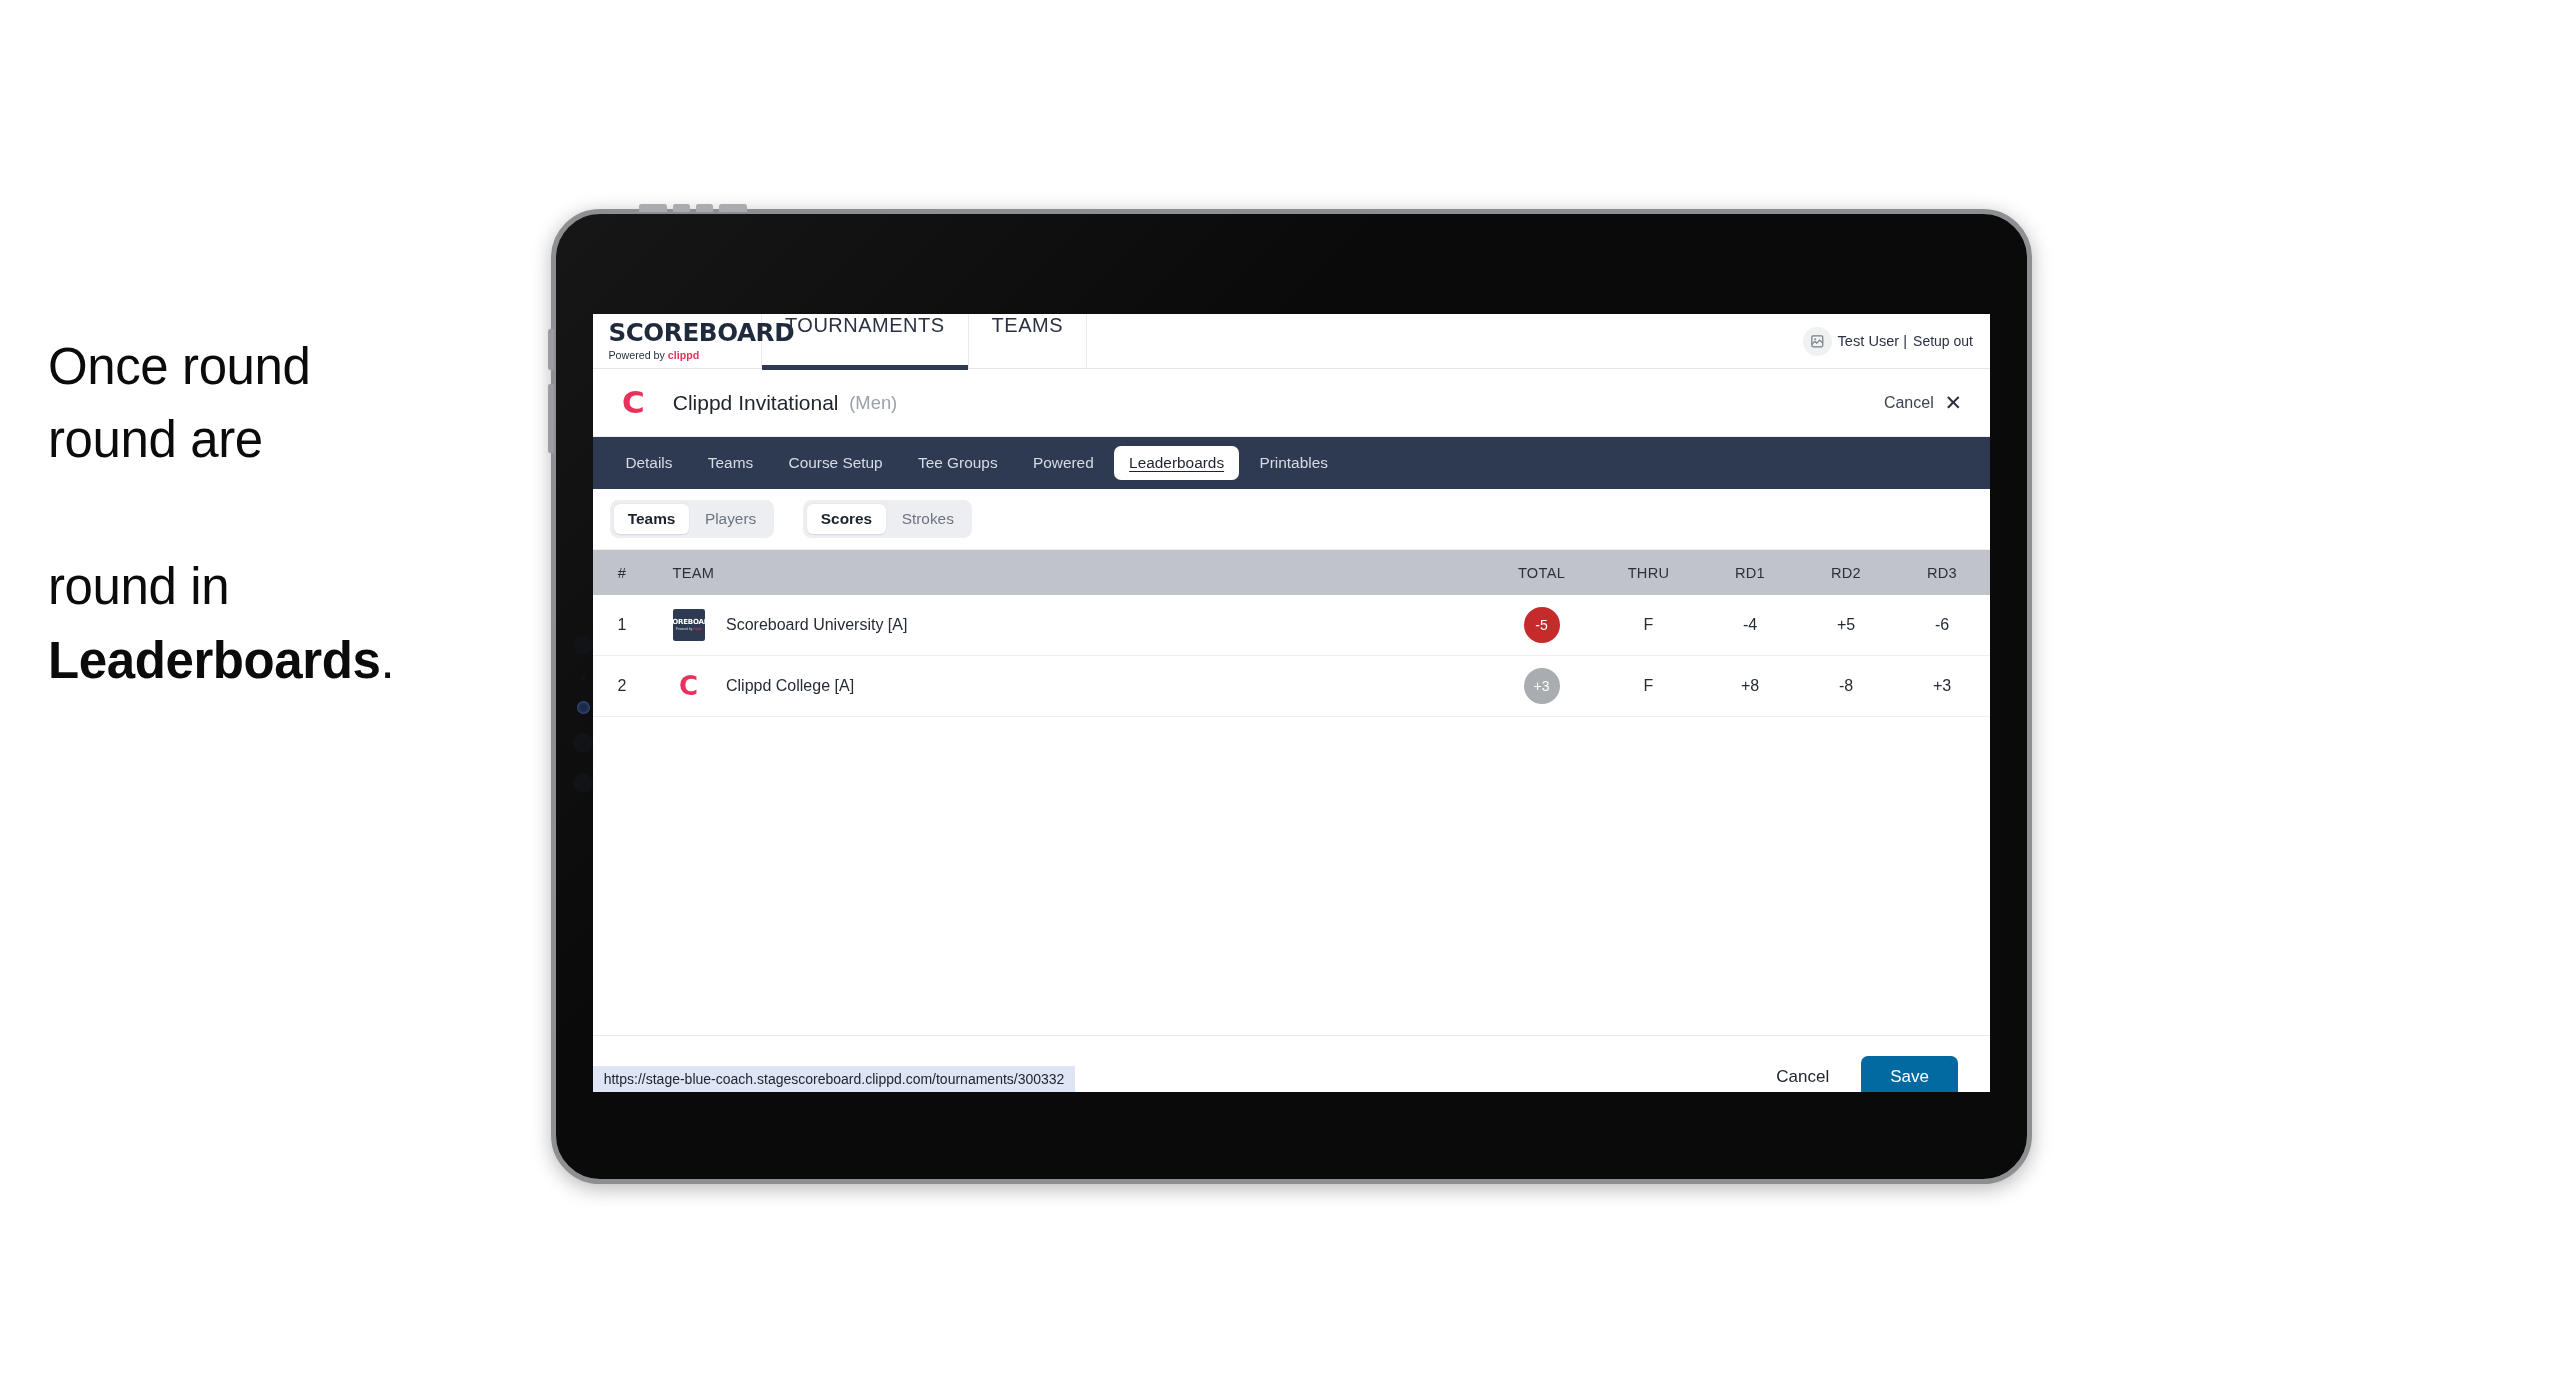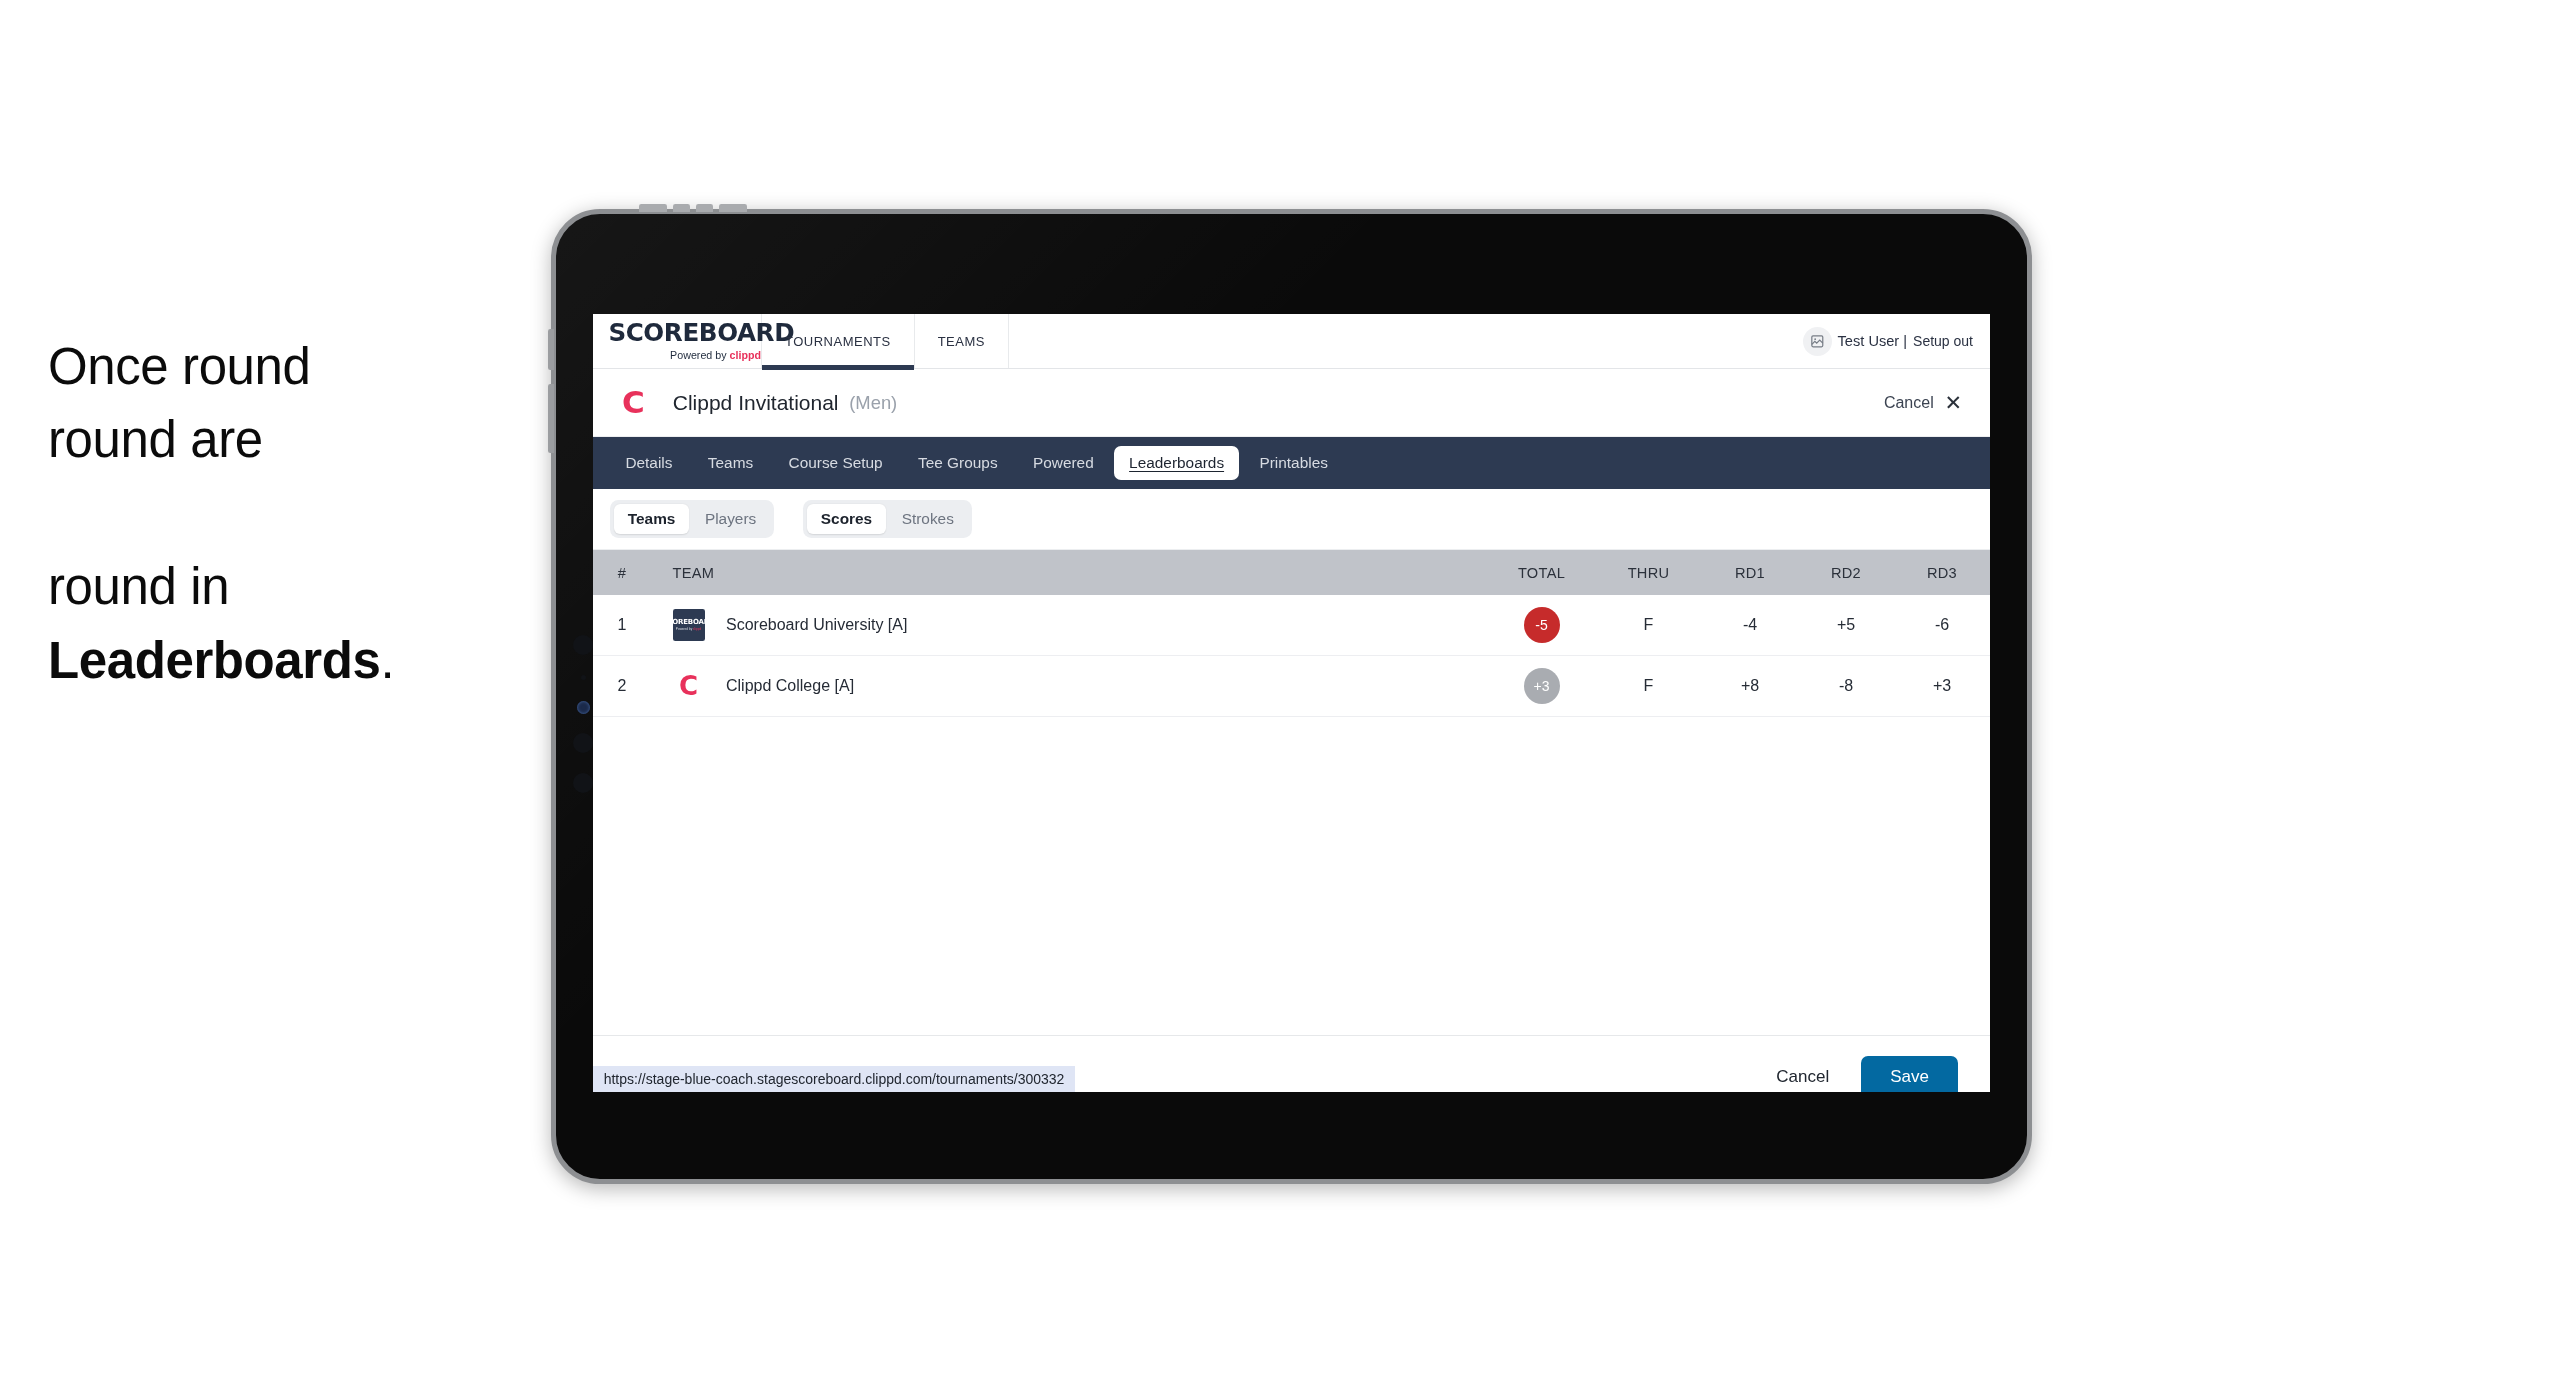--- a/index.html
+++ b/index.html
@@ -120,30 +120,28 @@
     font-size: 24.6px;
     letter-spacing: -0.4px;
     color: #1f2a3c;
     line-height: 1;
   }
   .brand-sub {
     font-size: 10.7px;
     color: #1f2a3c;
     margin-top: 3.8px;
     line-height: 1;
-    text-align: right;
   }
   .brand-sub .pink { color: #e8315b; font-weight: 700; }
 
   .topnav { display: flex; align-items: stretch; }
   .topnav-item {
     display: flex;
-    align-items: center;
     padding: 0 23px;
-    font-size: 13px;
+    font-size: 20px;
     letter-spacing: 0.5px;
     color: #2a3142;
     border-right: 0.8px solid #e8eaec;
     box-sizing: border-box;
     position: relative;
   }
   .topnav-item.active::after {
     content: "";
     position: absolute;
     left: 0; right: 0; bottom: -1.5px;

